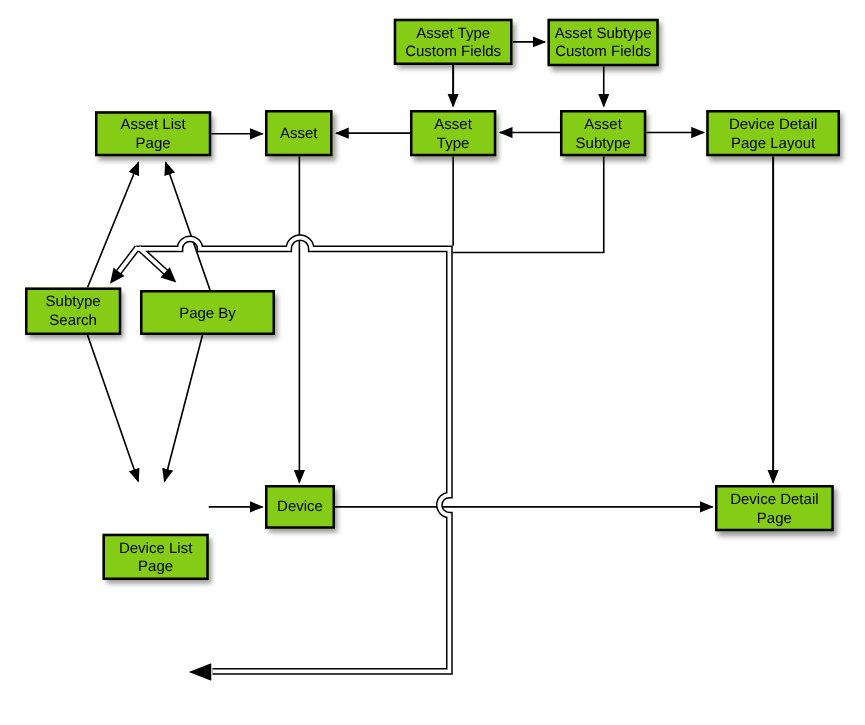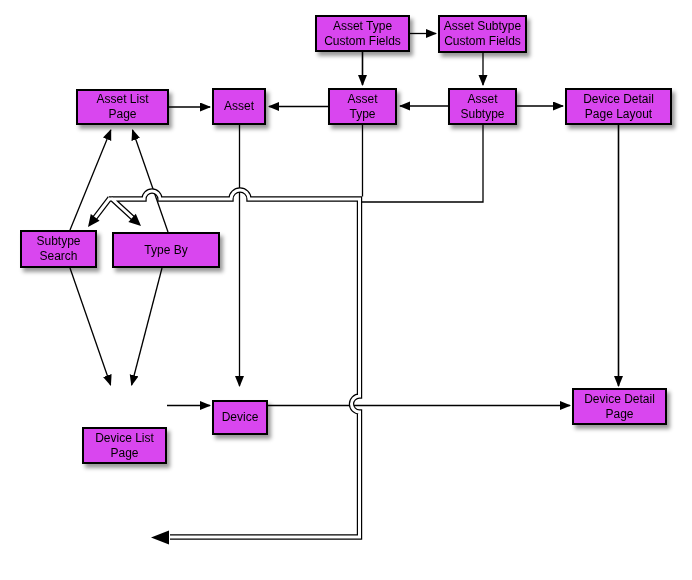--- a/index.html
+++ b/index.html
@@ -12,21 +12,21 @@
     overflow: hidden;
   }
   .wires {
     position: absolute;
     left: 0; top: 0;
     width: 692px; height: 580px;
   }
   .node {
     position: absolute;
     box-sizing: border-box;
-    background: #d946ef;
+    background: #84cc16;
     border: 2px solid #000000;
     box-shadow: 2.5px 3.5px 4px rgba(0,0,0,0.40);
     display: flex;
     align-items: center;
     justify-content: center;
     text-align: center;
     white-space: pre-line;
     font-size: 12px;
     line-height: 15px;
     color: #000000;
@@ -90,24 +90,24 @@
 
   <div class="node" style="left:448px; top:88px;  width:69px;  height:37px;">Asset
 Subtype</div>
 
   <div class="node" style="left:565px; top:88px;  width:107px; height:37px;">Device Detail
 Page Layout</div>
 
   <div class="node" style="left:20px;  top:230px; width:77px;  height:38px;">Subtype
 Search</div>
 
-  <div class="node" style="left:112px; top:232px; width:108px; height:36px;">Type By</div>
+  <div class="node" style="left:112px; top:232px; width:108px; height:36px;">Page By</div>
 
   <div class="node" style="left:82px;  top:388px; width:85px;  height:37px;margin-top:39px;">Device List
 Page</div>
 
-  <div class="node" style="left:212px; top:388px; width:56px;  height:35px;margin-top:12px;">Device</div>
+  <div class="node" style="left:212px; top:388px; width:56px;  height:35px;">Device</div>
 
   <div class="node" style="left:572px; top:388px; width:95px;  height:37px;">Device Detail
 Page</div>
 
 
 </div>
 
 </body></html>

